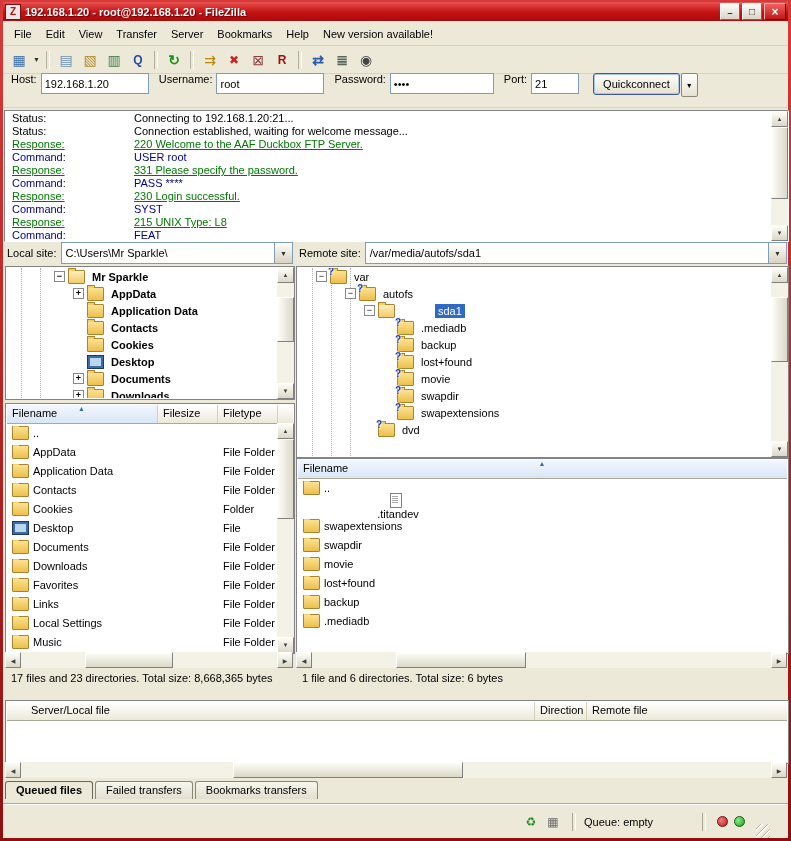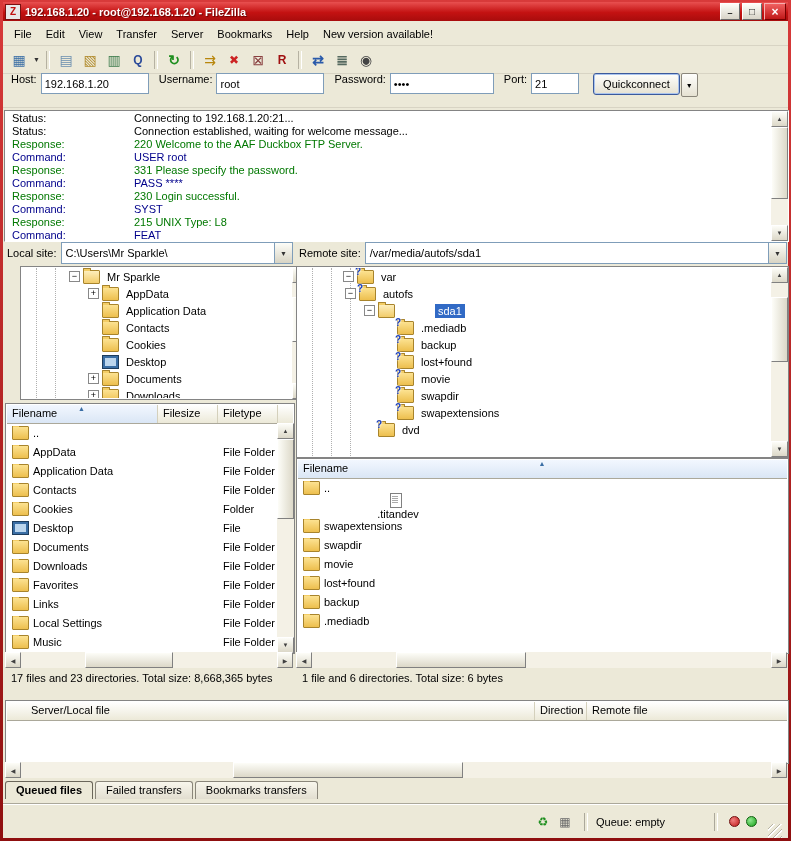--- a/index.html
+++ b/index.html
@@ -56,21 +56,21 @@
         border:1px solid #8a867a;border-radius:2px;font-size:7px;display:flex;align-items:center;justify-content:center;}
   .qbtn-drop::after{content:"▼";}
   
   .log{position:absolute;left:1px;top:89px;width:783px;height:130px;background:#fff;
        border:1px solid #848484;border-right-color:#fff;border-bottom-color:#fff;overflow:hidden;}
   .log-inner{position:absolute;left:0;top:1px;right:17px;bottom:0;overflow:hidden;padding-left:7px;}
   .log-line{height:13px;line-height:13px;white-space:nowrap;display:flex;}
   .log-label{width:122px;flex:0 0 auto;}
   .t-status{color:#000;}
   .t-command{color:#00008b;}
-  .t-response{color:#007800;}
+  .t-response{color:#007800;text-decoration:underline;}
   
   .vscroll{position:absolute;width:17px;background:#f4f1e6;}
   .sbtn{position:absolute;left:0;width:17px;height:16px;background:linear-gradient(#fdfdf8,#dcd8c8);
         border:1px solid;border-color:#fff #808080 #808080 #fff;display:flex;align-items:center;justify-content:center;
         font-size:6px;color:#404040;box-sizing:border-box;}
   .sbtn.up{top:0;} .sbtn.up::after{content:"▲";}
   .sbtn.down{bottom:0;} .sbtn.down::after{content:"▼";}
   .vthumb{position:absolute;left:0;width:17px;background:linear-gradient(90deg,#fdfdf8,#dcd8c8);
         border:1px solid;border-color:#fff #808080 #808080 #fff;box-sizing:border-box;}
   .hscroll{position:absolute;height:16px;background:#f4f1e6;}
@@ -124,21 +124,21 @@
   .list-row{height:19px;display:flex;align-items:center;white-space:nowrap;}
   .cell{padding:0 5px;overflow:hidden;box-sizing:border-box;flex:0 0 auto;display:flex;align-items:center;}
   
   .status-text{position:absolute;top:651px;white-space:nowrap;}
   .queue-pane{position:absolute;left:2px;top:679px;width:782px;height:62px;background:#fff;border:1px solid #848484;}
   .tabs{position:absolute;left:2px;top:760px;height:18px;display:flex;}
   .tab{padding:2px 10px;margin-right:2px;background:linear-gradient(#f8f6ec,#e2ded0);border:1px solid #8a867a;border-bottom:none;
        border-radius:3px 3px 0 0;white-space:nowrap;}
   .tab.active{font-weight:bold;background:#ece9d8;border-color:#6a665a;}
   .statusbar{position:absolute;left:0;right:0;top:783px;height:34px;border-top:1px solid #fff;box-shadow:0 -1px 0 #aba89a;
-             display:flex;align-items:center;justify-content:flex-end;padding-right:6px;box-sizing:border-box;}
+             display:flex;align-items:center;justify-content:flex-end;padding-right:18px;box-sizing:border-box;}
   .sb-icon{width:18px;height:16px;display:flex;align-items:center;justify-content:center;font-size:12px;margin:0 2px;}
   .i-speed::after{content:"♻";color:#1f8f1f;}
   .i-filter::after{content:"▦";color:#6a6a6a;}
   .sb-sep{width:2px;height:18px;border-left:1px solid #aba89a;border-right:1px solid #fff;margin:0 8px;}
   .sb-queue{min-width:110px;}
   .led{width:9px;height:9px;border-radius:50%;margin:0 3px;}
   .led.red{background:radial-gradient(circle at 35% 35%,#f08080,#c01818);border:1px solid #701010;}
   .led.green{background:radial-gradient(circle at 35% 35%,#90e890,#18a018);border:1px solid #106010;}
   .grip{width:14px;height:14px;margin-left:8px;align-self:flex-end;
         background:repeating-linear-gradient(135deg,transparent 0 3px,#b8b4a4 3px 4px,#fff 4px 5px);}
@@ -262,21 +262,21 @@
       </span>
     </div>
     <div class="dirbar" style="left:296px;width:488px;">
       <span class="dirlabel">Remote site:</span>
       <span class="combo">
         <span class="val">/var/media/autofs/sda1</span>
         <span class="drop"></span>
       </span>
     </div>
 
-    <div class="pane" style="left:17px;top:245px;width:288px;height:132px;">
+    <div class="pane" style="left:2px;top:245px;width:288px;height:132px;font-weight:bold;">
       <div class="tree" style="right:18px;">
         <span class="guide" style="left:14px;"></span>
         <span class="guide" style="left:33px;"></span>
         <div class="tree-row" style="padding-left:47px;">
             <span class="exp minus"></span>
             <span class="icon folder-open"></span>
             <span class="tree-label">Mr Sparkle</span>
           </div>
         <div class="tree-row" style="padding-left:66px;">
             <span class="exp plus"></span>
@@ -319,21 +319,21 @@
         <span class="vthumb" style="top:30px;height:45px;"></span>
         <span class="sbtn down"></span>
       </div>
     </div>
 
     <div class="pane" style="left:293px;top:245px;width:491px;height:190px;">
       <div class="tree" style="right:18px;">
         <span class="guide" style="left:14px;"></span>
         <span class="guide" style="left:33px;"></span>
         <span class="guide" style="left:52px;"></span>
-        <div class="tree-row" style="padding-left:6px;margin-left:39px;">
+        <div class="tree-row" style="padding-left:18px;">
             <span class="exp minus"></span>
             <span class="icon folder-q"></span>
             <span class="tree-label">var</span>
           </div>
         <div class="tree-row" style="padding-left:47px;">
             <span class="exp minus"></span>
             <span class="icon folder-q"></span>
             <span class="tree-label">autofs</span>
           </div>
         <div class="tree-row" style="padding-left:66px;">

